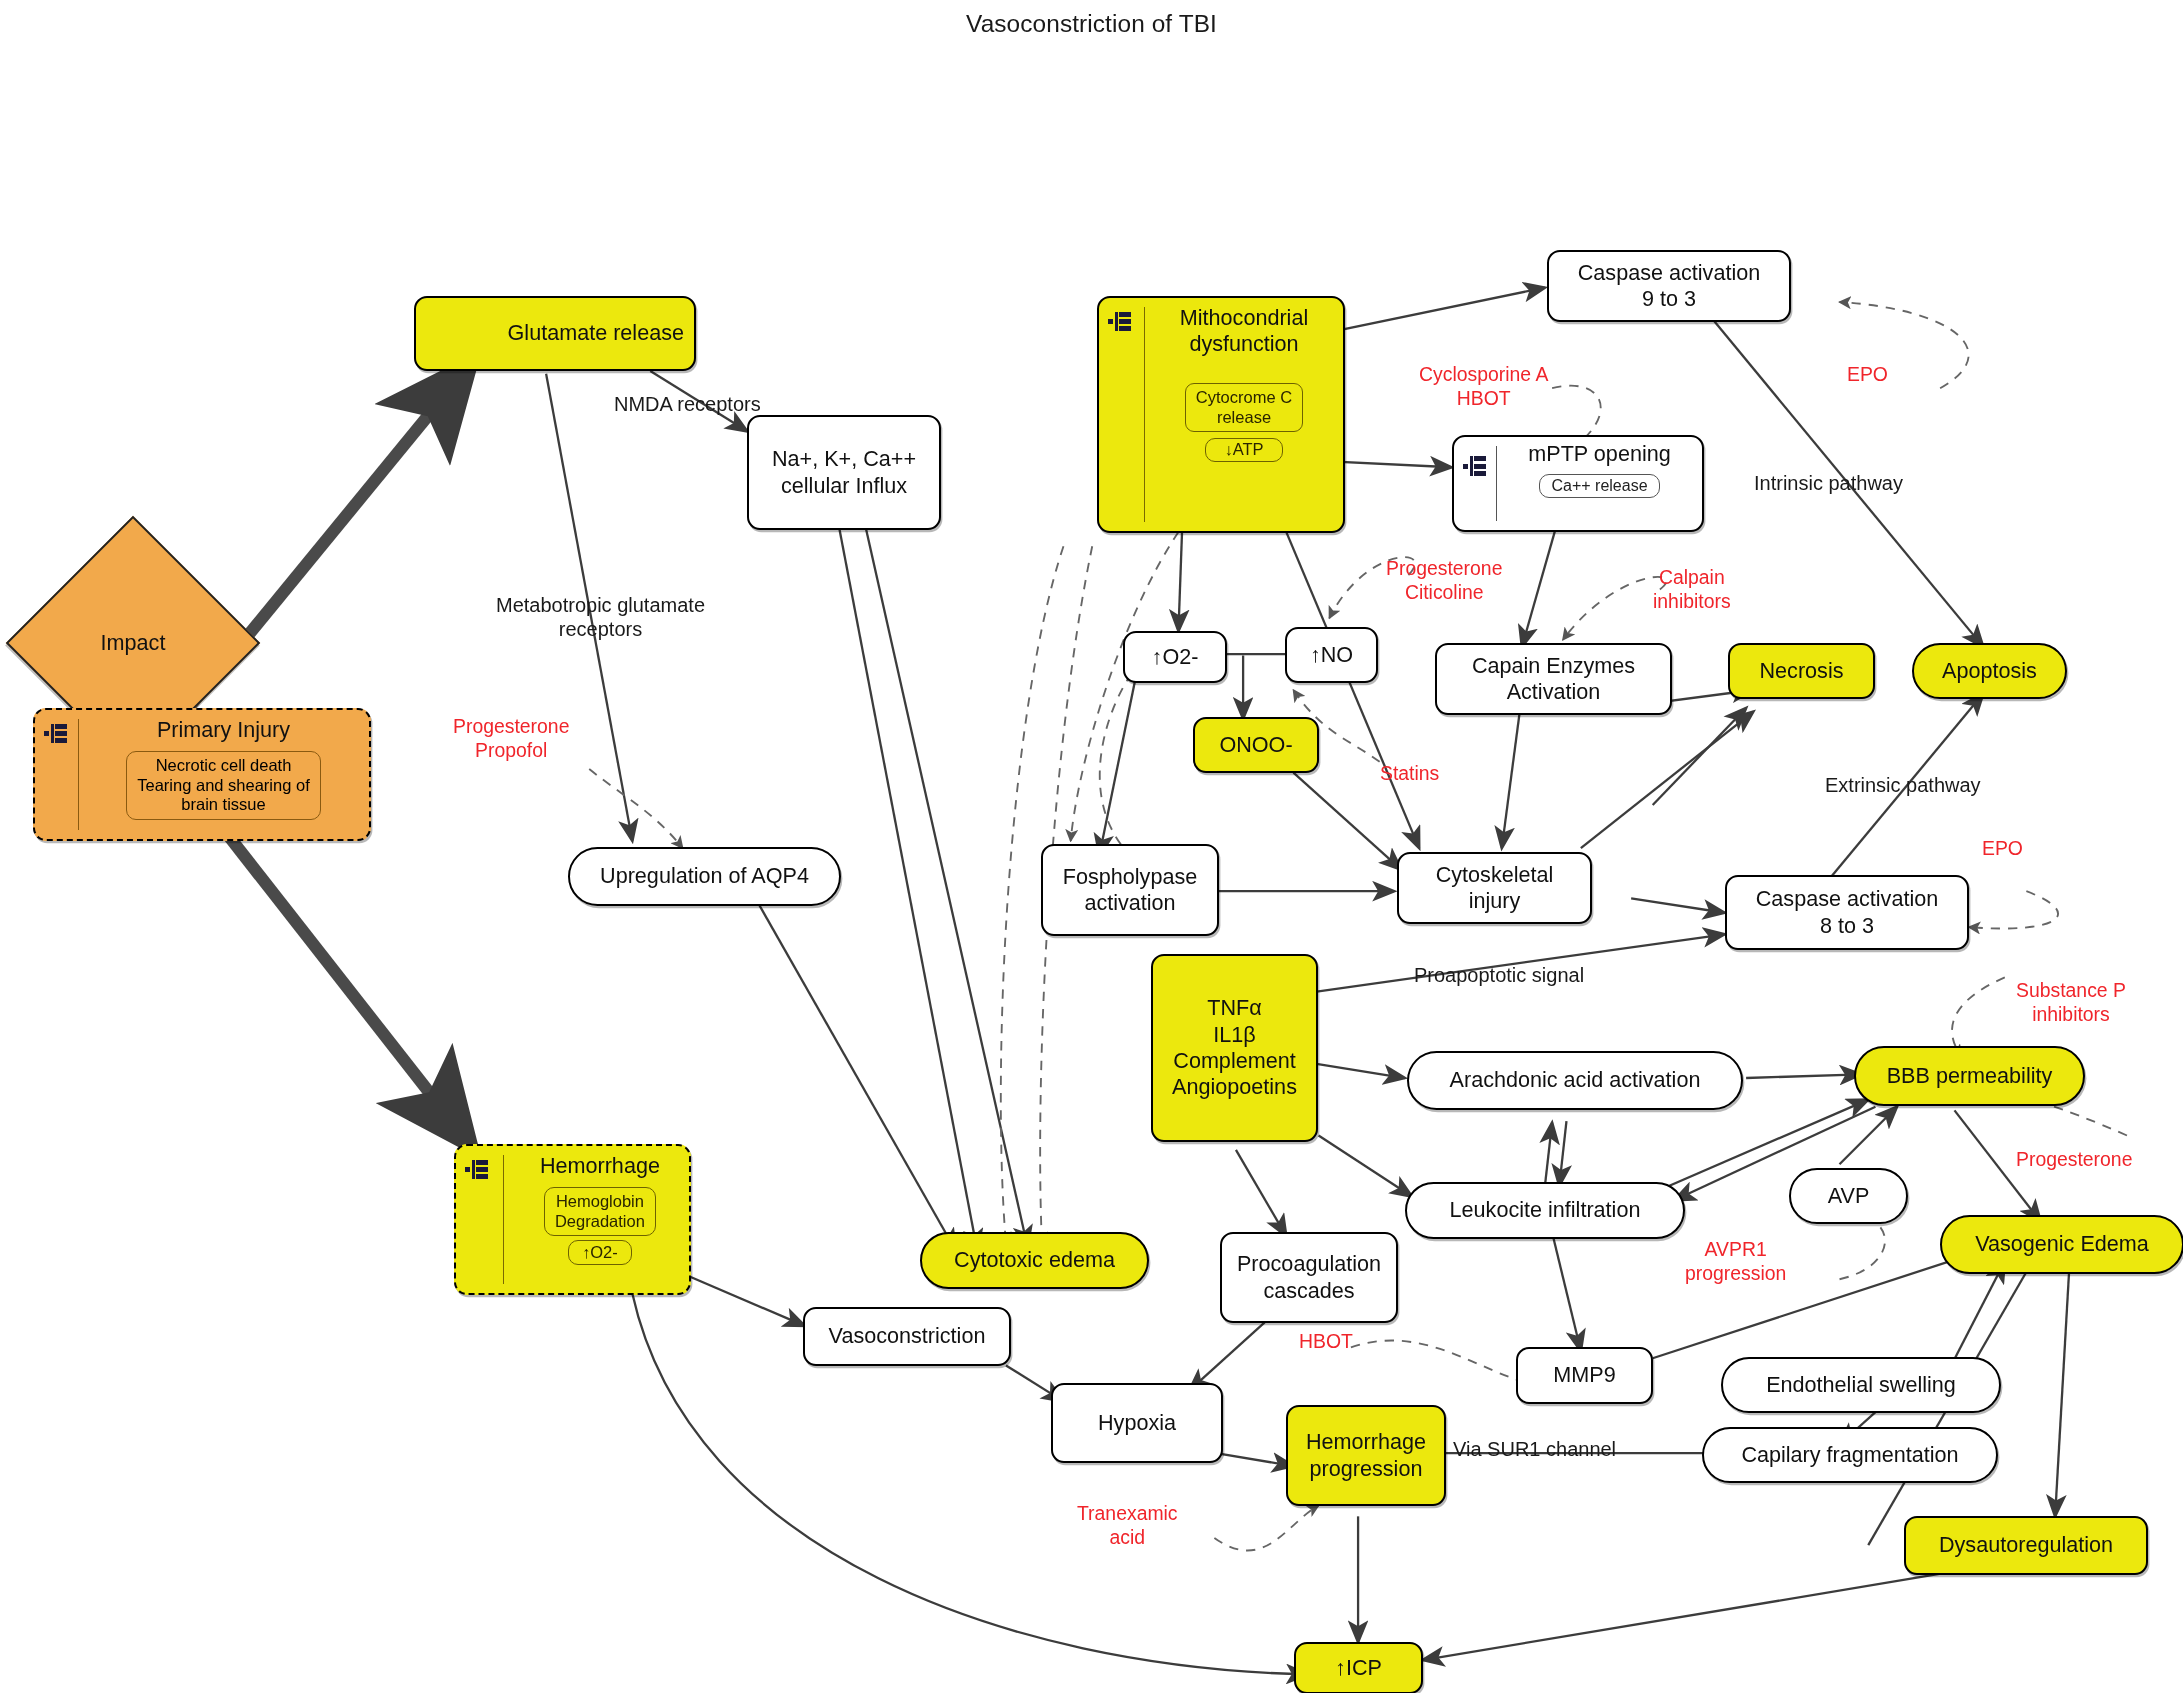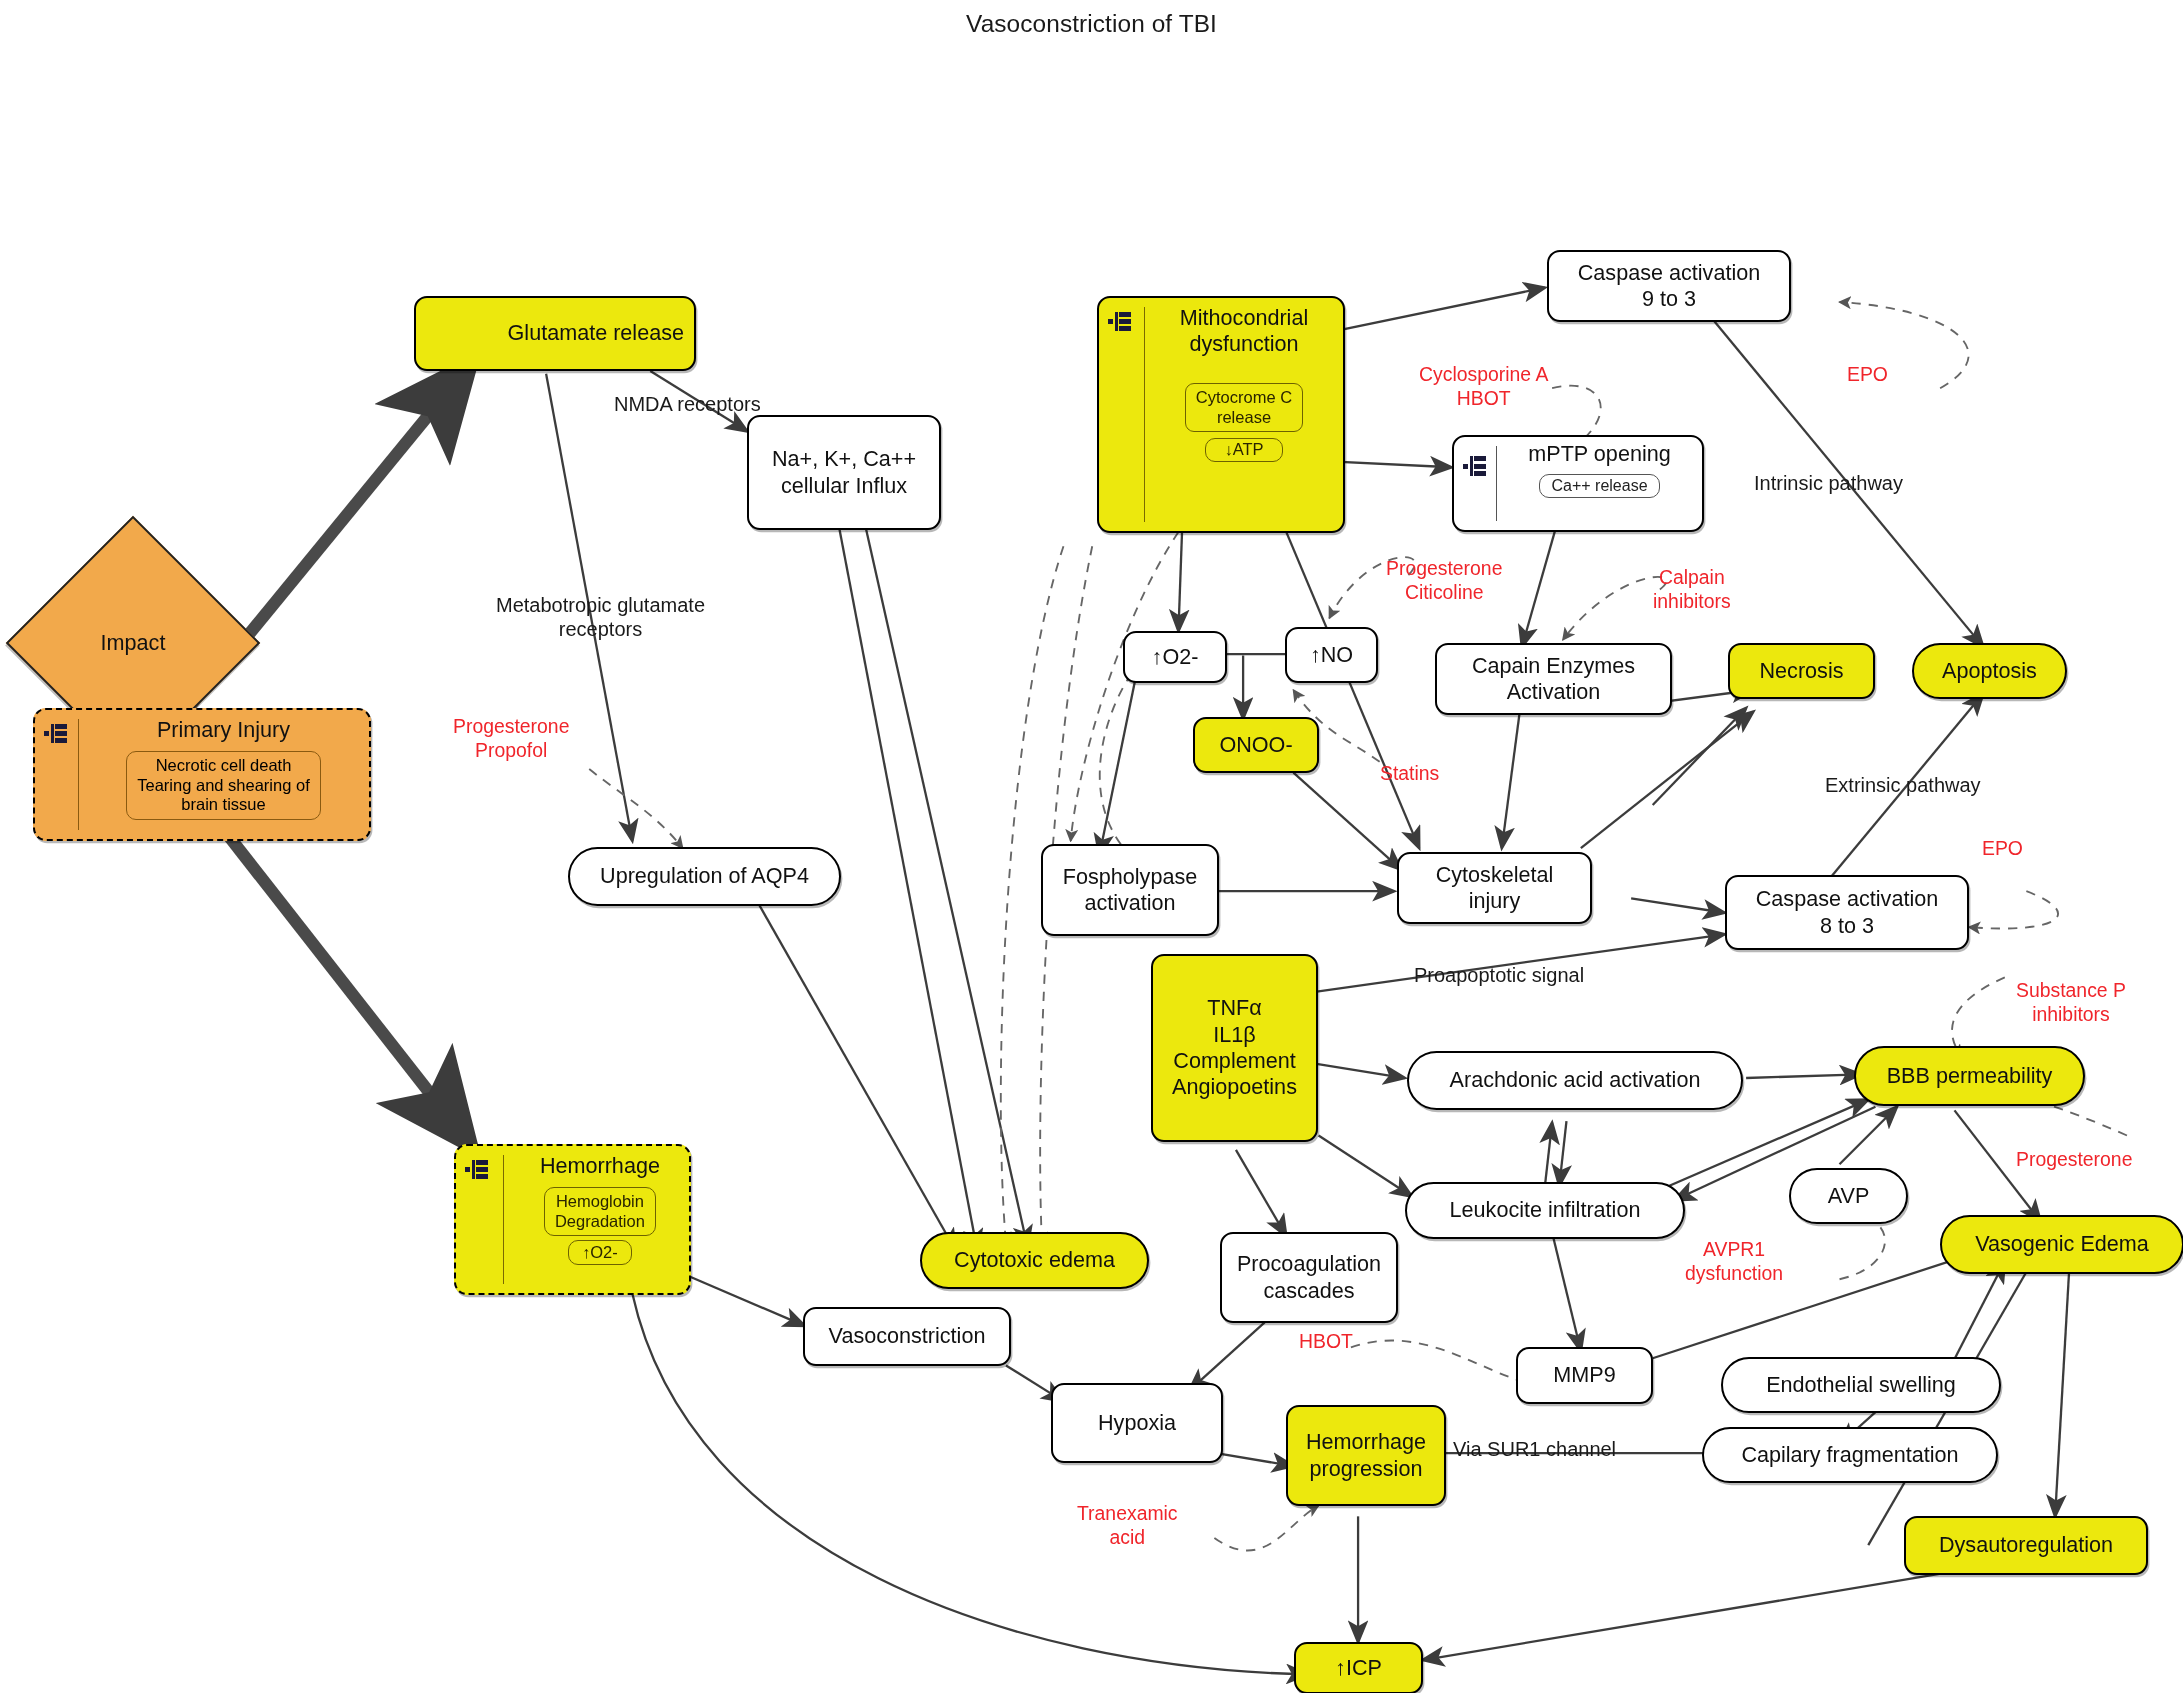--- a/index.html
+++ b/index.html
@@ -395,19 +395,19 @@
   <div class="drug" style="left:1653px;top:566px;">Calpain
 inhibitors</div>
   <div class="drug" style="left:453px;top:715px;">Progesterone
 Propofol</div>
   <div class="drug" style="left:1380px;top:762px;">Statins</div>
   <div class="drug" style="left:1982px;top:837px;">EPO</div>
   <div class="drug" style="left:2016px;top:979px;">Substance P
 inhibitors</div>
   <div class="drug" style="left:2016px;top:1148px;">Progesterone</div>
   <div class="drug" style="left:1685px;top:1238px;">AVPR1
-dysfunction</div>
+progression</div>
   <div class="drug" style="left:1299px;top:1330px;">HBOT</div>
   <div class="drug" style="left:1077px;top:1502px;">Tranexamic
 acid</div>
 
 </div>
 
 
 </body></html>

